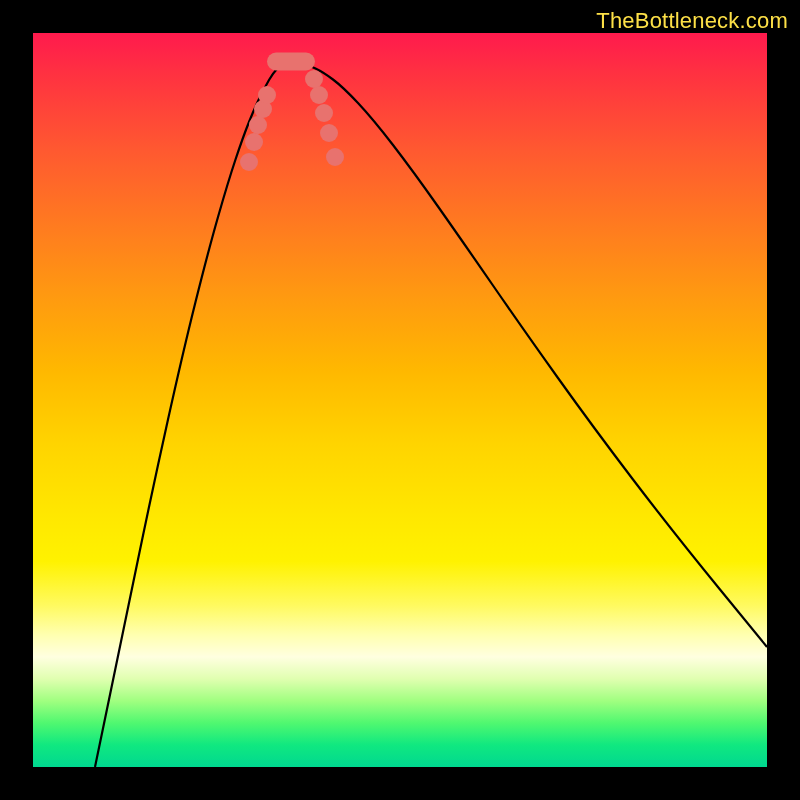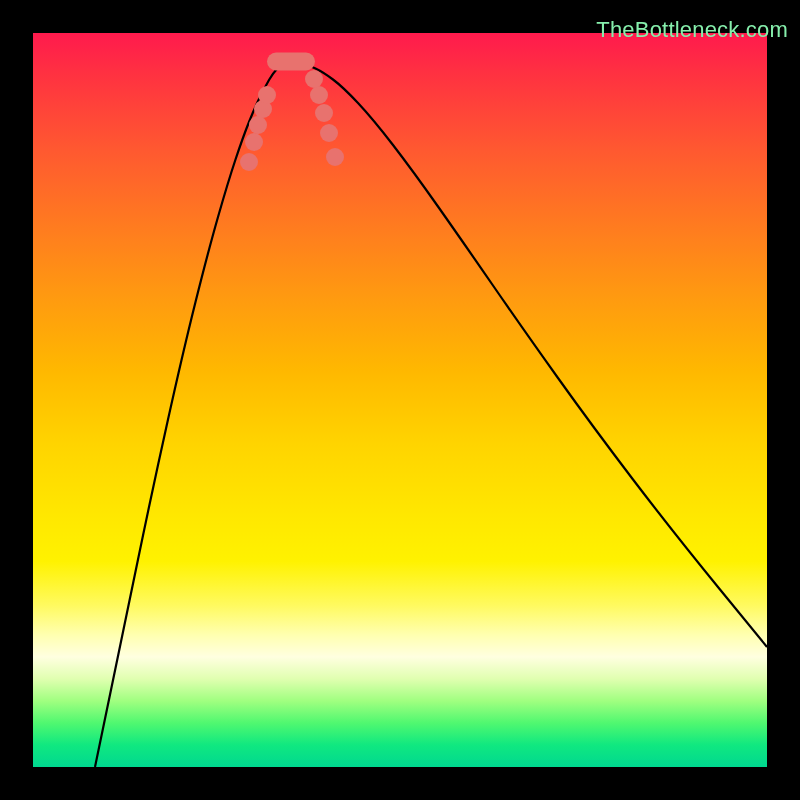--- a/index.html
+++ b/index.html
@@ -6,23 +6,23 @@
   body {
     width: 800px;
     height: 800px;
     background: #000;
     position: relative;
     font-family: Arial, sans-serif;
     overflow: hidden;
   }
   .watermark {
     position: absolute;
-    top: 17px;
+    top: 8px;
     right: 12px;
-    color: #86efac;
+    color: #fde047;
     font-size: 22px;
     font-weight: 500;
     z-index: 10;
     letter-spacing: 0.2px;
   }
   .chart-frame {
     position: absolute;
     top: 33px;
     left: 33px;
     width: 734px;

